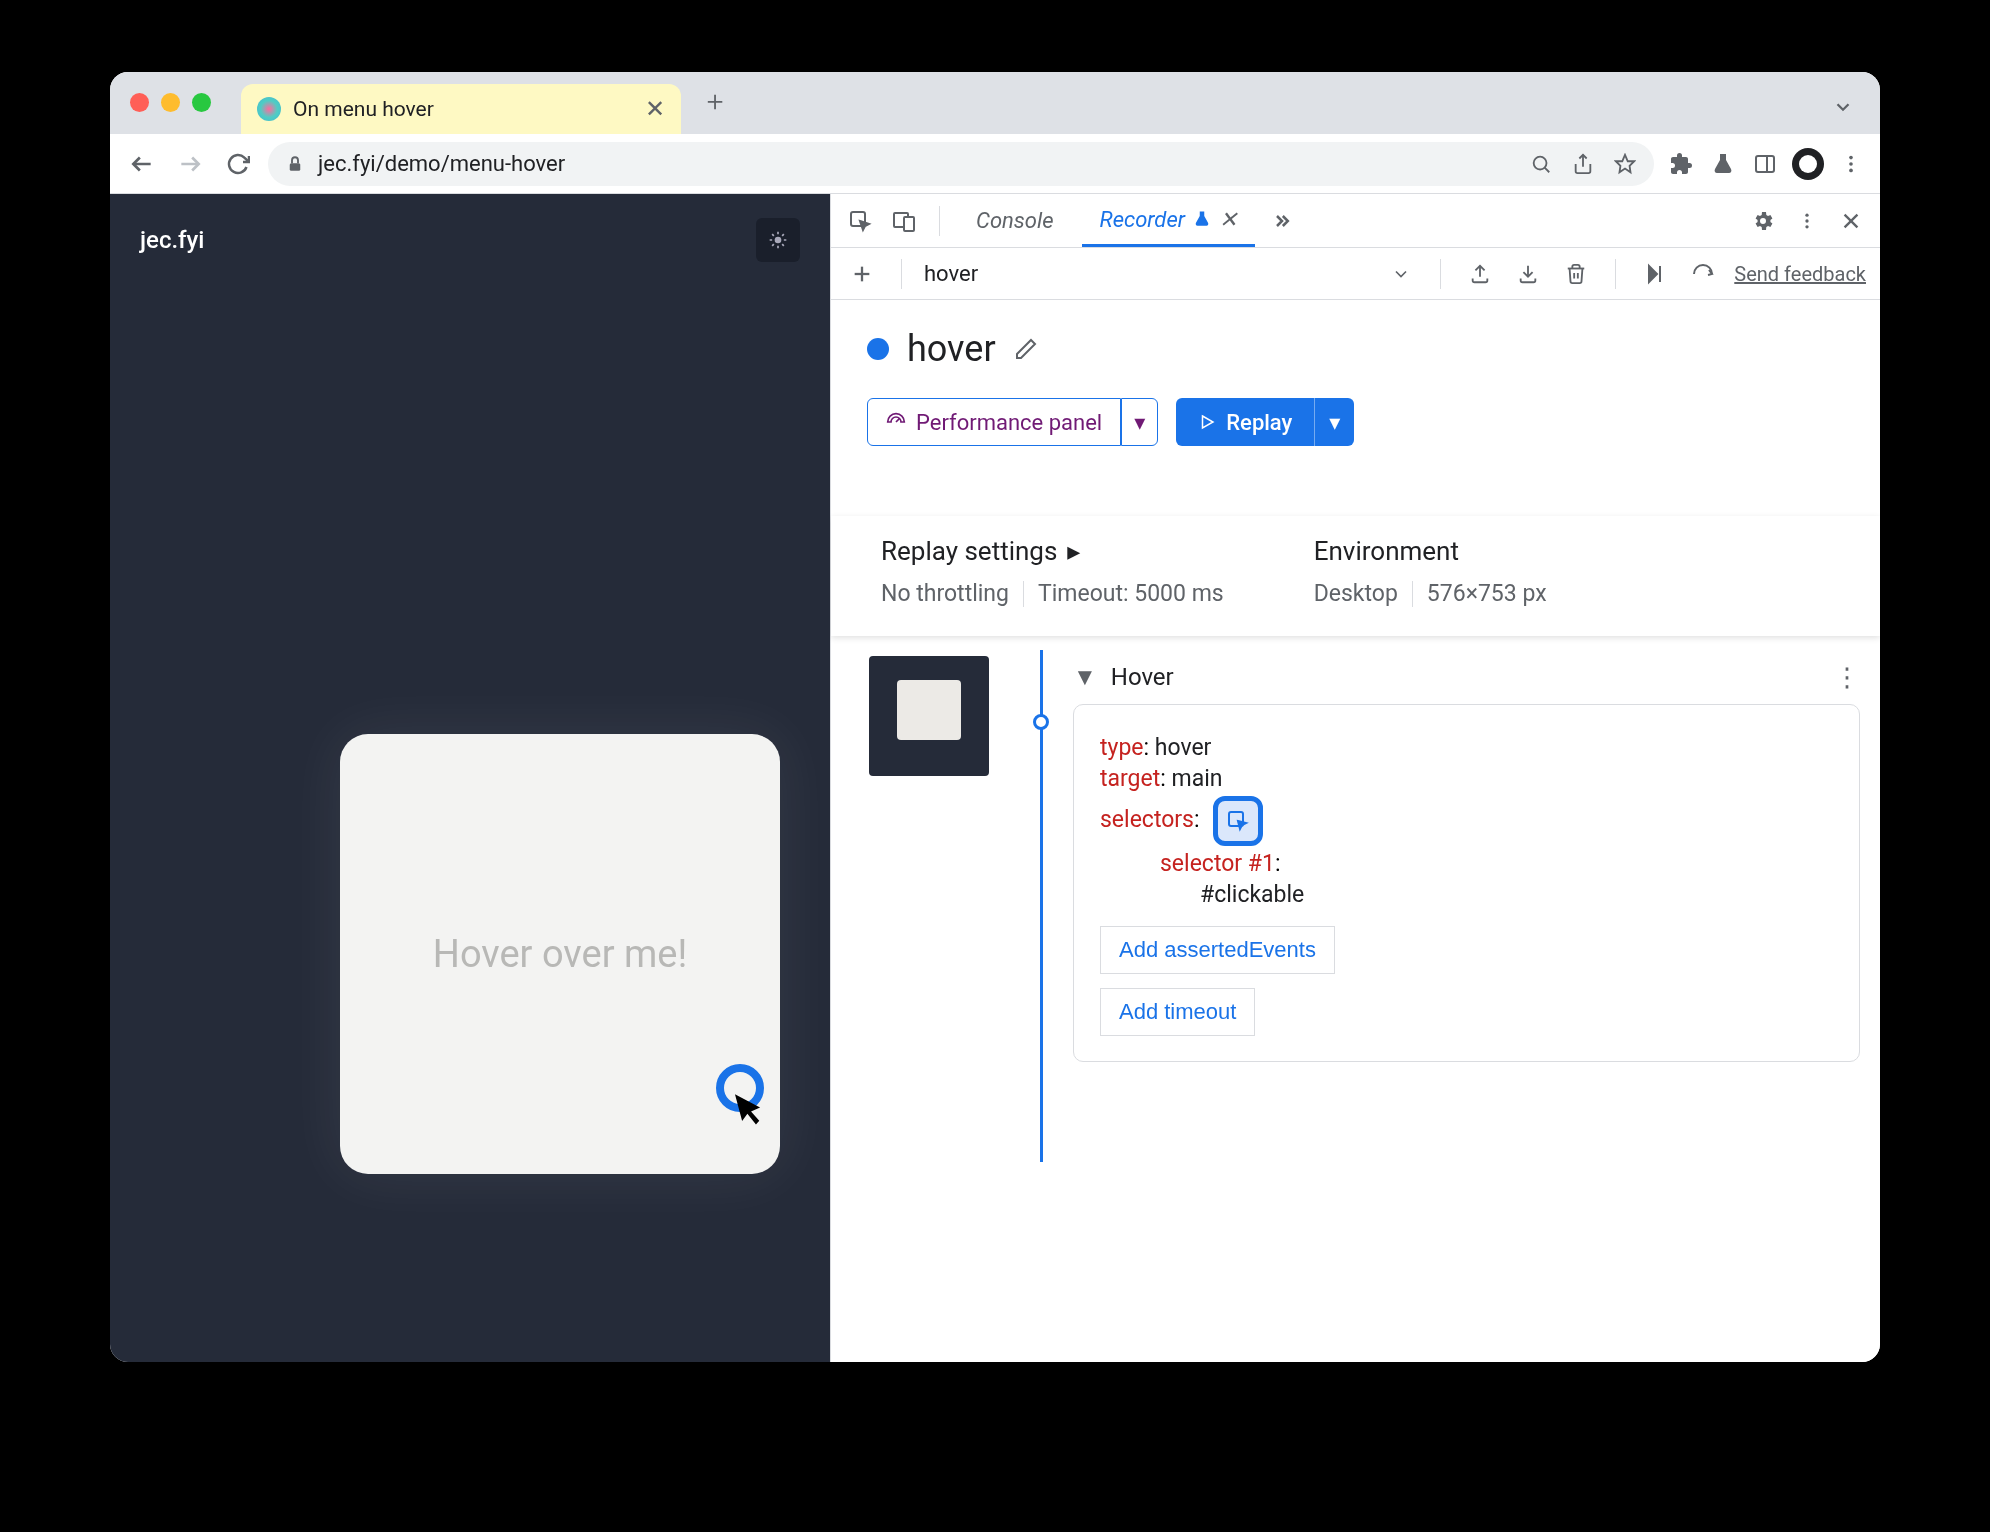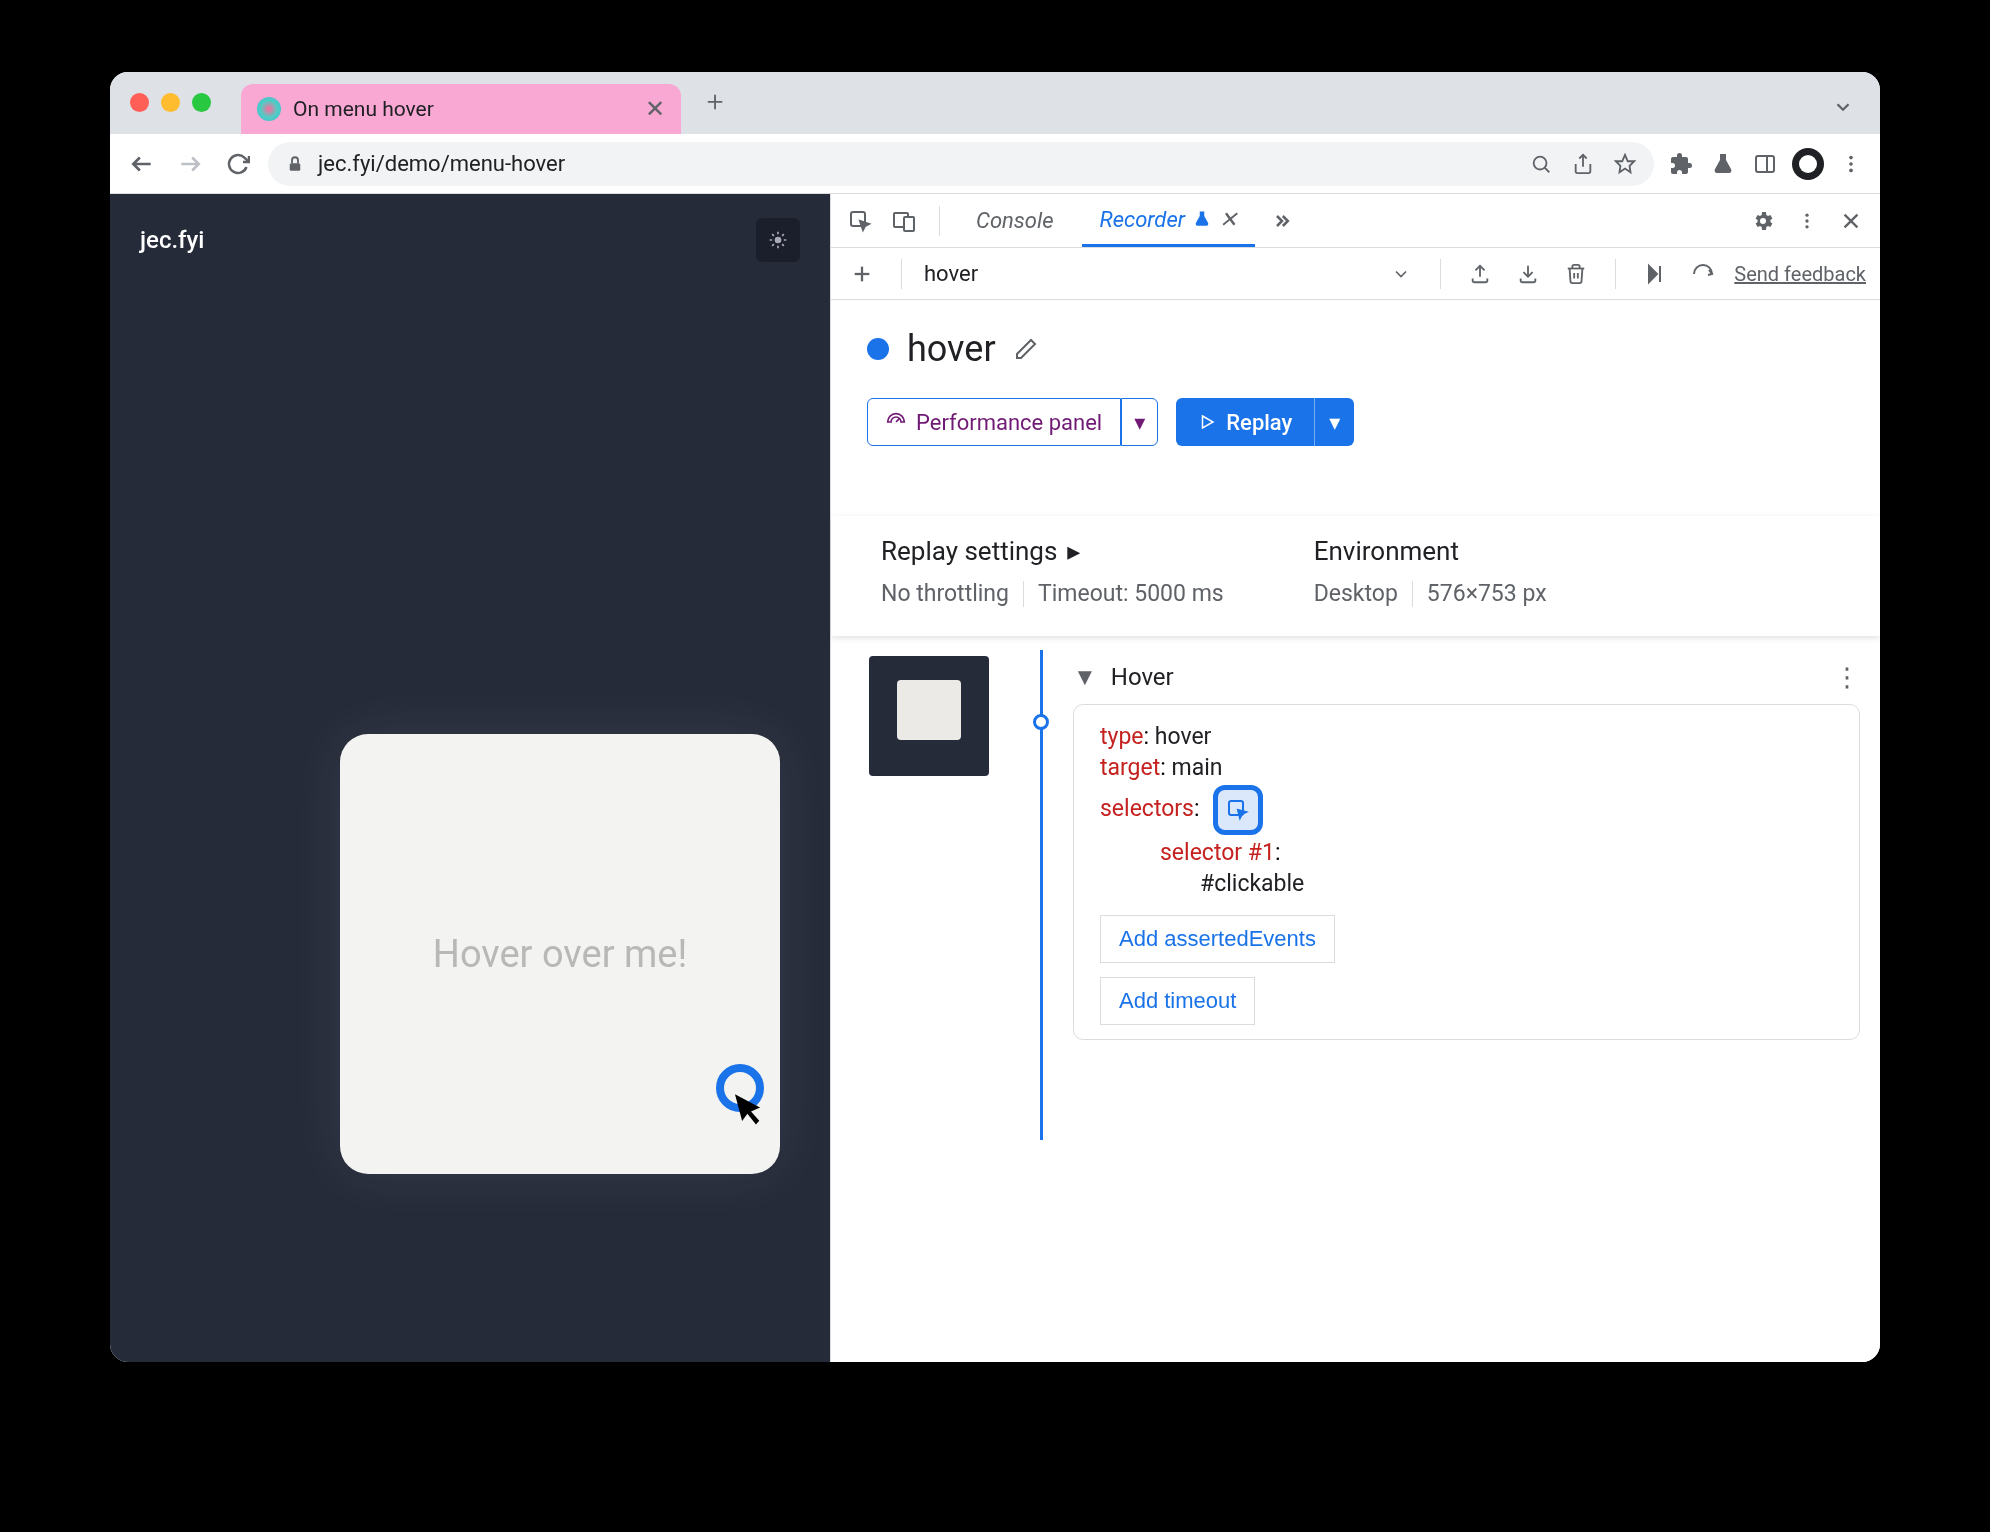--- a/index.html
+++ b/index.html
@@ -10,21 +10,21 @@
   background: #fff; border-radius: 18px; overflow: hidden;
   box-shadow: 0 40px 80px rgba(0,0,0,0.5);
 }
 
 
 .titlebar { height: 62px; background: #dee1e6; display: flex; align-items: flex-end; padding-left: 20px; }
 .traffic { display: flex; gap: 12px; align-items: center; margin-bottom: 22px; margin-right: 30px; }
 .dot { width: 19px; height: 19px; border-radius: 50%; }
 .dot.red { background: #ff5f57; } .dot.yellow { background: #febc2e; } .dot.green { background: #28c840; }
 .tab {
-  background: #f9a8d4; height: 50px; border-radius: 12px 12px 0 0; display: flex; align-items: center;
+  background: #fef9c3; height: 50px; border-radius: 12px 12px 0 0; display: flex; align-items: center;
   padding: 8px 16px; gap: 12px; min-width: 440px; position: relative;
 }
 .tab .favicon { width: 24px; height: 24px; border-radius: 50%; background: radial-gradient(circle, #ff6b9d, #4ecdc4, #45b7d1); }
 .tab .title { font-size: 21px; color: #202124; flex: 1; }
 .tab .close { color: #5f6368; font-size: 24px; cursor: pointer; }
 .newtab { width: 40px; text-align: center; color: #5f6368; font-size: 28px; margin-bottom: 14px; margin-left: 14px; }
 .titlebar .spacer { flex: 1; }
 .titlebar .chev { margin-right: 26px; margin-bottom: 16px; color: #5f6368; }
 
 
@@ -115,21 +115,21 @@
 
 .timeline { width: 8px; background: transparent; position: relative; margin-left: 20px; }
 .timeline::before { content: ""; position: absolute; left: 3px; top: 0; bottom: -100px; width: 3px; background: #1a73e8; }
 .timeline .node { position: absolute; left: -4px; top: 64px; width: 16px; height: 16px; background: #fff; border: 3px solid #1a73e8; border-radius: 50%; }
 
 .step { flex: 1; }
 .step-header { display: flex; align-items: center; gap: 14px; font-size: 24px; color: #202124; padding: 12px 0; }
 .step-header .tri { color: #5f6368; }
 .step-header .more { margin-left: auto; color: #5f6368; font-size: 26px; }
 
-.step-body { border: 1px solid #dadce0; border-radius: 10px; padding: 14px 26px; font-family: Menlo, Consolas, monospace; font-size: 23px; }
+.step-body { border: 1px solid #dadce0; border-radius: 10px; padding: 25px 26px; font-family: Menlo, Consolas, monospace; font-size: 23px; }
 .step-body .row { margin: 4px 0; }
 .key { color: #c5221f; }
 .val { color: #202124; }
 .sel-pick {
   display: inline-flex; width: 50px; height: 50px; border: 5px solid #1a73e8; border-radius: 12px;
   background: #dbe7fb; align-items: center; justify-content: center; vertical-align: middle; margin-left: 8px;
 }
 .sel-pick svg { color: #1a73e8; }
 .indent { padding-left: 60px; }
 .chip {

